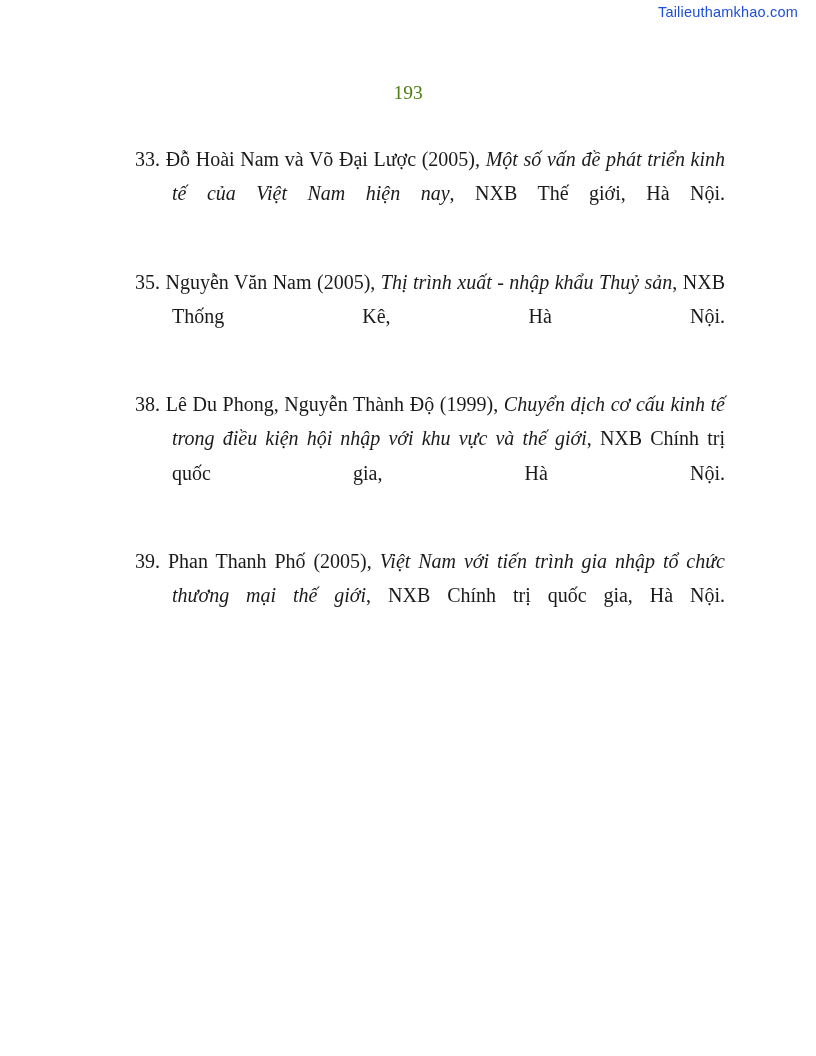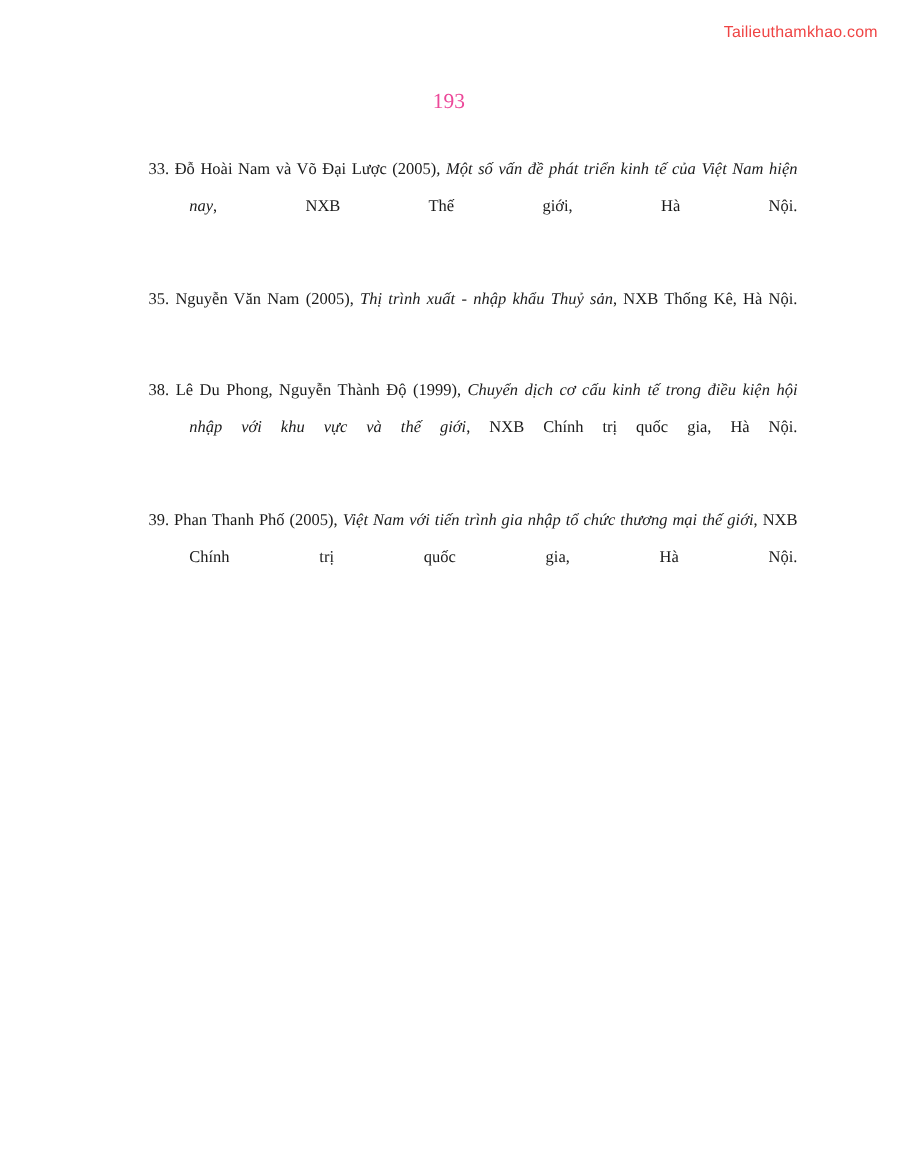--- a/index.html
+++ b/index.html
@@ -19,52 +19,52 @@
   .page {
     position: absolute;
     inset: 0;
     width: 816px;
     height: 1056px;
   }
 
   
   .watermark {
     position: absolute;
-    top: 22px;
+    top: 4px;
     right: 18px;
     font-family: "Liberation Sans", "DejaVu Sans", sans-serif;
     font-size: 14.5px;
     letter-spacing: 0.2px;
-    color: #ef4444;
+    color: #1d4ed8;
     white-space: nowrap;
     user-select: none;
   }
 
   
   .page-number {
     position: absolute;
     top: 83px;
     left: 0;
     width: 816px;
     text-align: center;
     font-size: 19.5px;
     line-height: 1;
-    color: #ec4899;
+    color: #4d7c0f;
   }
 
   
   .ref-list {
     position: absolute;
     top: 122px;
     left: 135px;
     width: 590px;
   }
 
   .ref-entry {
-    font-size: 15px;
+    font-size: 20px;
     line-height: 34.2px;
     text-align: justify;
     text-justify: inter-word;
     padding-left: 37px;
     text-indent: -37px;
     margin-bottom: 14.5px;
     word-spacing: 0.2px;
   }
   .ref-entry:last-child { margin-bottom: 0; }
 

